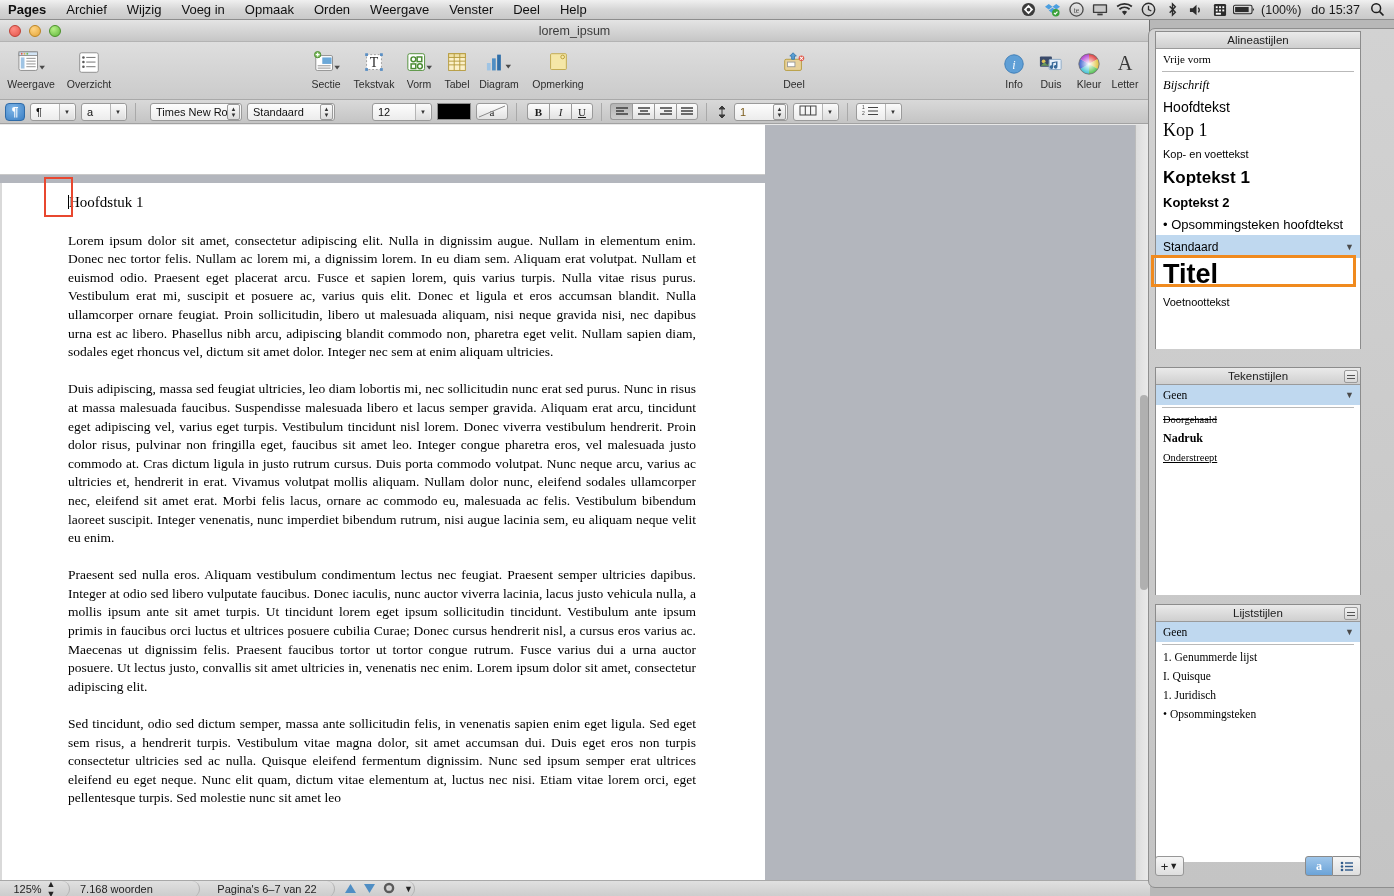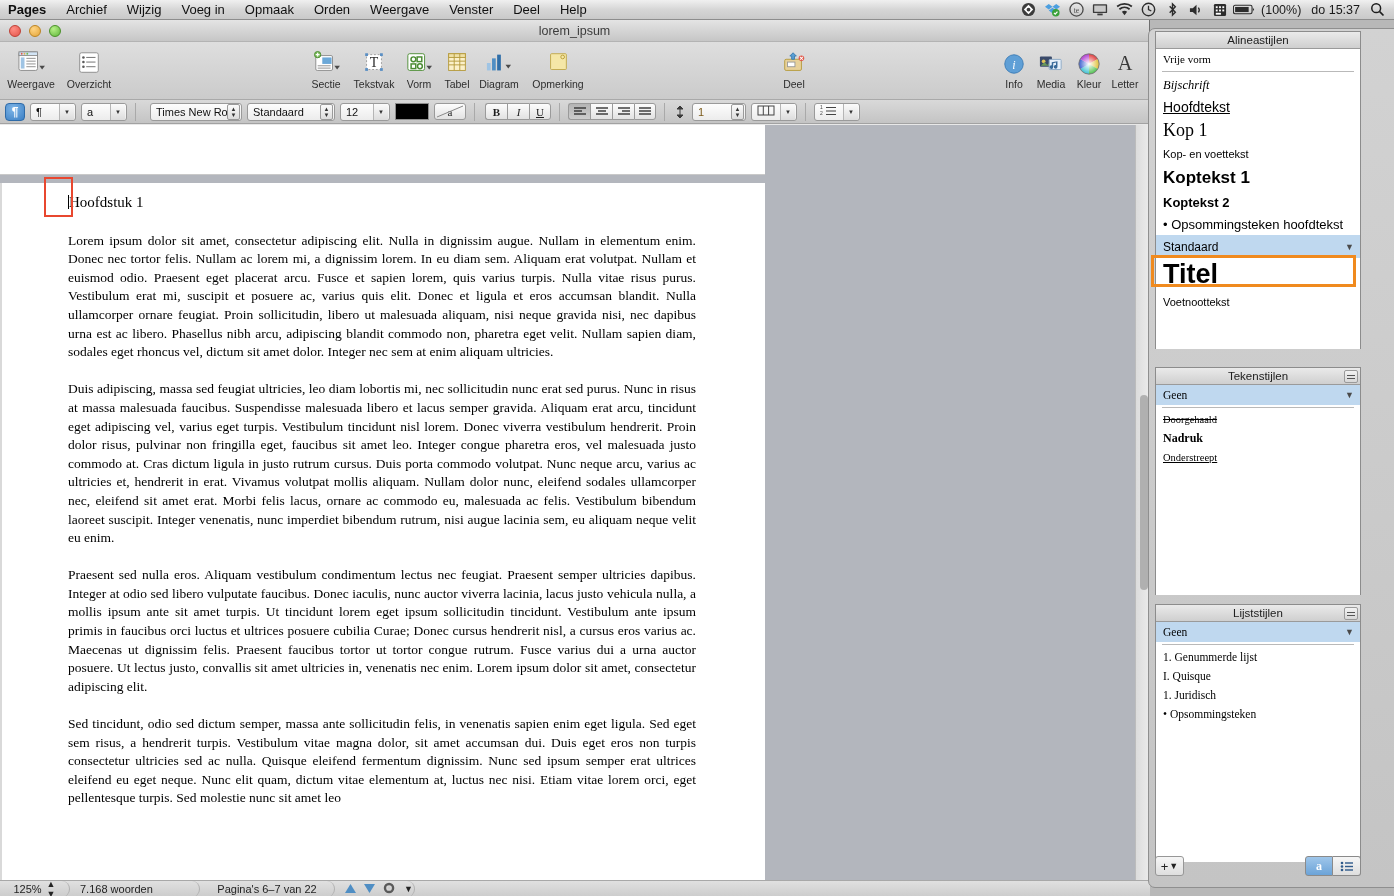--- a/index.html
+++ b/index.html
@@ -505,21 +505,21 @@
     <div class="tbitem" style="left:1022px;">
       <div class="tbicon">
         <svg width="28" height="24" viewBox="0 0 30 26">
           <rect x="3" y="5" width="13" height="11" rx="1" fill="#3a4a6a"></rect>
           <circle cx="7" cy="10" r="2" fill="#e0c45a"></circle>
           <path d="M4 15 l4-4 3 3 2-2 3 3 z" fill="#6a9a5a"></path>
           <rect x="13" y="8" width="13" height="11" rx="1" fill="#e8f0fa" stroke="#8aa7c4"></rect>
           <path d="M22 10 v6 a2 2 0 1 1 -1.6 -1.9 V11.5 l-3 .6 v4.2 a2 2 0 1 1 -1.6 -1.9 V11 z" fill="#3a6a9a"></path>
         </svg>
       </div>
-      <div class="tblabel">Media</div>
+      <div class="tblabel">Duis</div>
     </div>
 
     <div class="tbitem" style="left:1060px;">
       <div class="tbicon">
         <svg width="24" height="24" viewBox="0 0 26 26">
           <defs>
               <radialGradient id="cw" cx="50%" cy="50%">
                 <stop offset="0%" stop-color="#fff"></stop>
                 <stop offset="100%" stop-color="#fff" stop-opacity="0"></stop>
               </radialGradient>
@@ -561,21 +561,21 @@
     </div>
     <div class="fb-sep"></div>
     <div class="combo" style="width:92px; margin-left:6px;">
       <span class="cval">Times New Ro...</span>
       <span class="stepper">▲<br>▼</span>
     </div>
     <div class="combo" style="width:88px;">
       <span class="cval">Standaard</span>
       <span class="stepper">▲<br>▼</span>
     </div>
-    <div class="combo" style="width:50px;">
+    <div class="combo" style="width:60px;margin-left:32px;">
       <span class="cval">12</span>
       <span class="arrowbox">▼</span>
     </div>
     <div class="swatch-black"></div>
     <div class="btn" style="width:32px; position:relative;">
       <span style="font-family:'Liberation Serif',serif;">a</span>
       <svg style="position:absolute;left:0;top:0;" width="30" height="15">
           <line x1="2" y1="13" x2="28" y2="2" stroke="#8a8a8a"></line>
         </svg>
     </div>
@@ -738,21 +738,21 @@
       <span>Alineastijlen</span>
     </div>
     <div class="pane-body" style="height:300px;">
       <div class="style-row" style="height:20px;font-size:11px;">
         <span>Vrije vorm</span>
       </div>
       <div class="divider"></div>
       <div class="style-row" style="height:22px;font-size:12.5px;font-style:italic;">
         <span>Bijschrift</span>
       </div>
-      <div class="style-row" style="height:22px;font-size:14px;font-family:'Liberation Sans',sans-serif;text-decoration:underline;">
+      <div class="style-row" style="height:22px;font-size:14px;font-family:'Liberation Sans',sans-serif;">
         <span>Hoofdtekst</span>
       </div>
       <div class="style-row" style="height:25px;font-size:18px;">
         <span>Kop 1</span>
       </div>
       <div class="style-row" style="height:22px;font-size:11px;font-family:'Liberation Sans',sans-serif;align-items:center;">
         <span>Kop- en voettekst</span>
       </div>
       <div class="style-row" style="height:26px;font-size:17px;font-weight:bold;font-family:'Liberation Sans',sans-serif;">
         <span>Koptekst 1</span>

